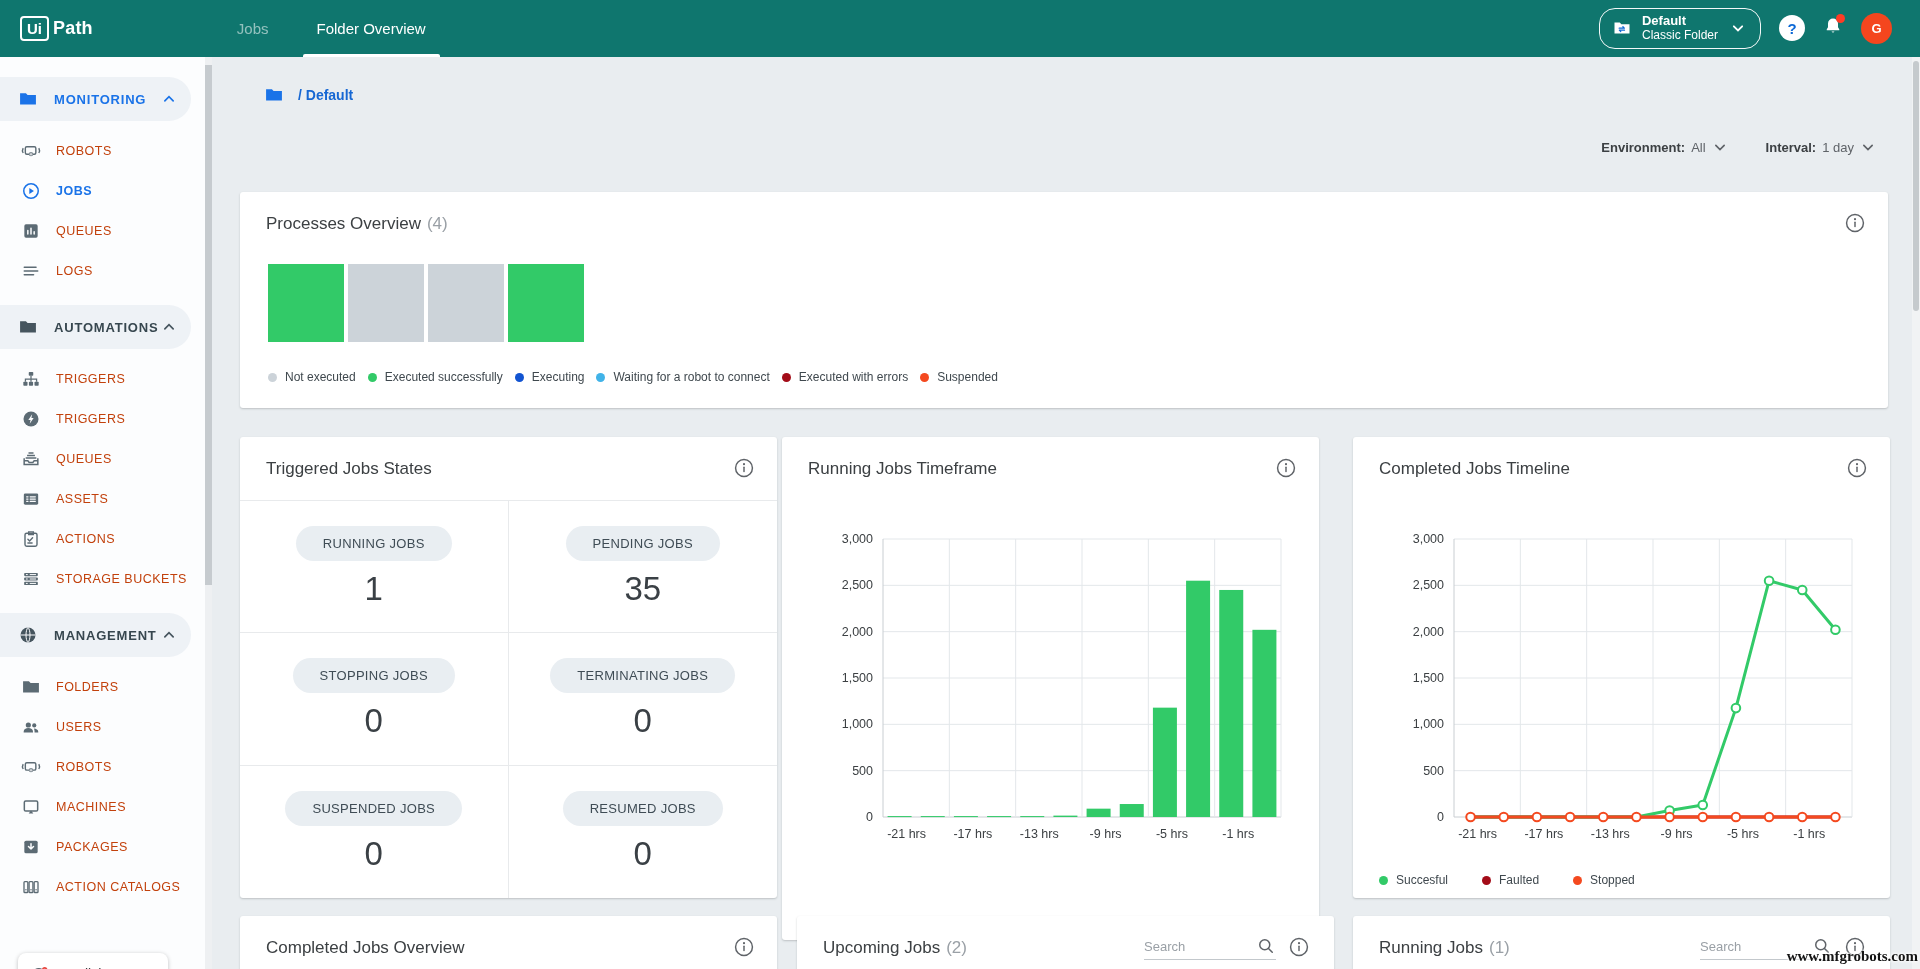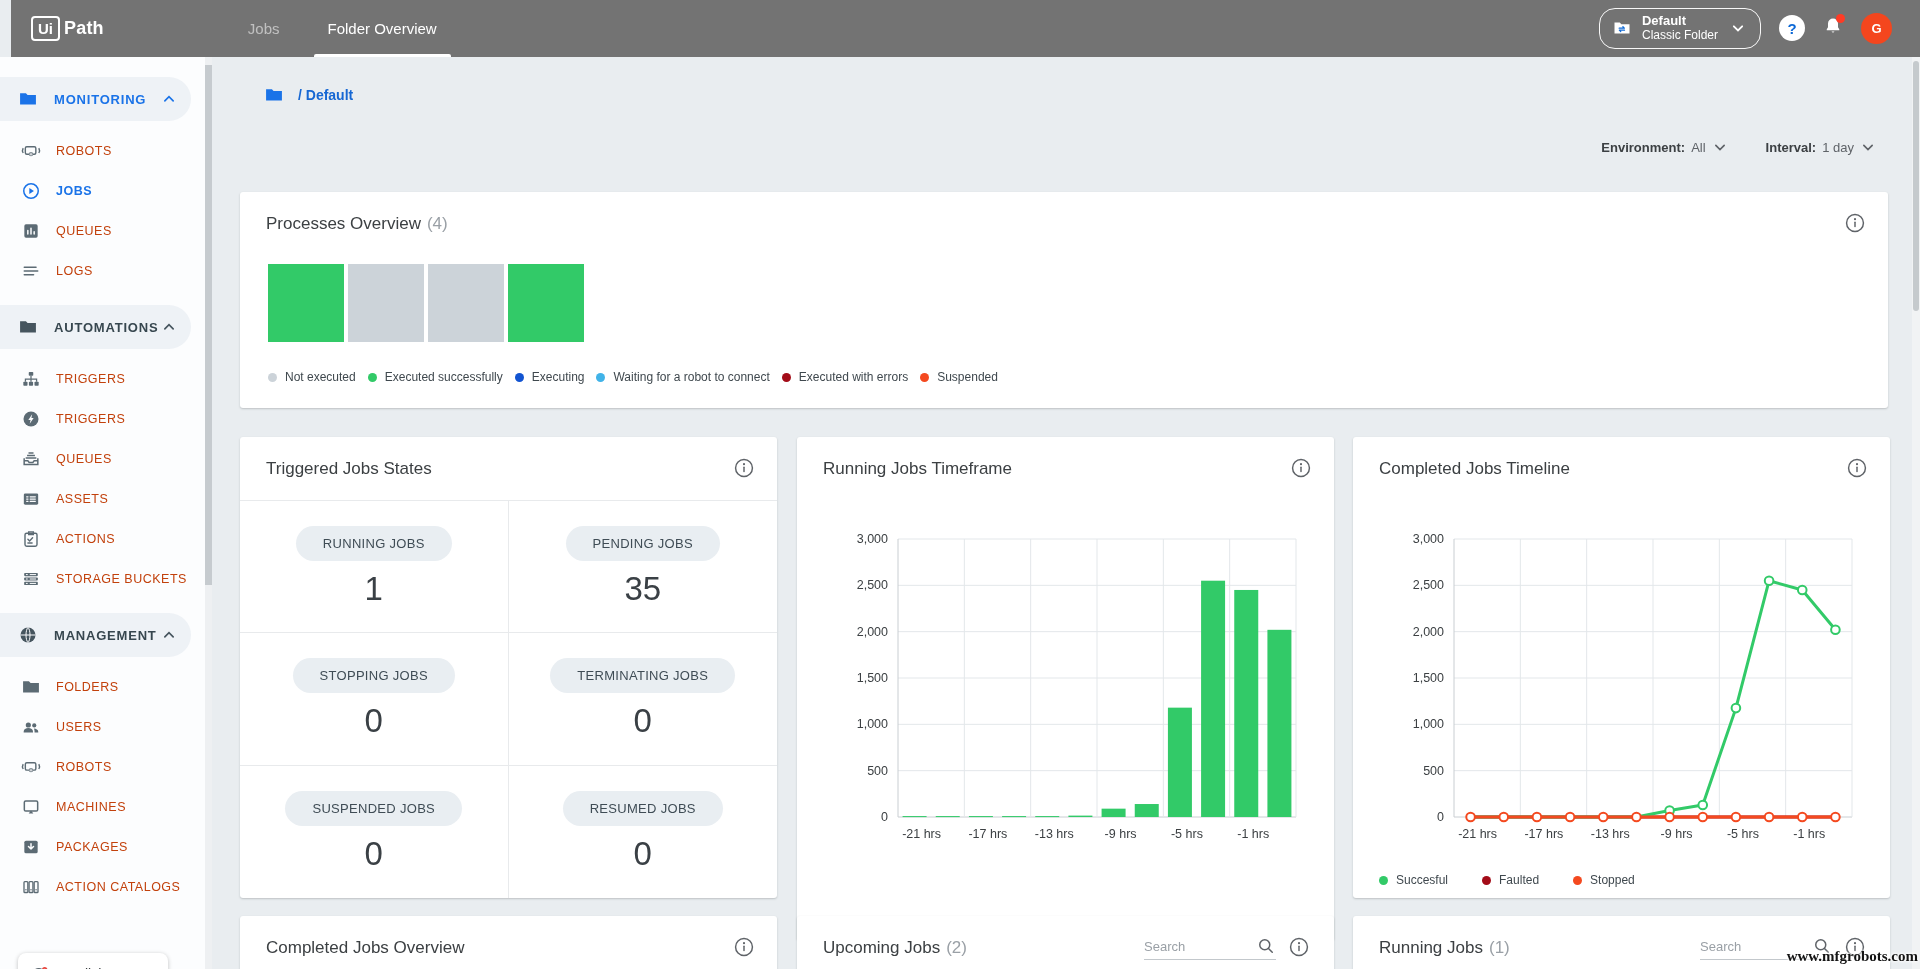--- a/index.html
+++ b/index.html
@@ -1,20 +1,20 @@
 <!DOCTYPE html>
 <html><head>
 <meta charset="utf-8">
 <style>
   * { margin:0; padding:0; box-sizing:border-box; }
   html,body { width:1920px; height:969px; overflow:hidden; }
   body { position:relative; background:#e9edf0; font-family:"Liberation Sans", sans-serif; }
 
   
-  .topnav { position:absolute; top:0; left:0; right:0; height:57px; background:#737373; display:flex; align-items:center; z-index:30;margin-left:11px; }
+  .topnav { position:absolute; top:0; left:0; right:0; height:57px; background:#0f766e; display:flex; align-items:center; z-index:30; }
   .logo { display:flex; align-items:center; gap:4px; margin-left:20px; }
   .logo-box { border:2px solid #fff; border-radius:4px; color:#fff; font-weight:bold; font-size:15px; padding:2px 5px; }
   .logo-text { color:#fff; font-weight:bold; font-size:18px; letter-spacing:.2px; }
   .nav-tabs { display:flex; margin-left:120px; height:57px; }
   .nav-tab { position:relative; color:rgba(255,255,255,.55); font-size:15px; line-height:57px; padding:0 24px; cursor:pointer; }
   .nav-tab.active { color:#fff; }
   .nav-tab.active::after { content:""; position:absolute; left:10px; right:10px; bottom:0; height:3px; background:#fff; border-radius:2px 2px 0 0; }
   .nav-right { margin-left:auto; display:flex; align-items:center; gap:18px; margin-right:28px; }
   .folder-btn { display:flex; align-items:center; gap:10px; border:1px solid rgba(255,255,255,.95); border-radius:16px; padding:5px 12px; cursor:pointer; }
   .folder-btn-text { display:flex; flex-direction:column; line-height:1.15; }
@@ -72,21 +72,21 @@
   #card-states { left:28px; top:380px; width:537px; height:461px; }
   .states-header { position:absolute; top:0; left:0; right:0; height:64px; border-bottom:1px solid #e8eaec; }
   .states-grid { position:absolute; top:64px; left:0; right:0; bottom:0; display:grid; grid-template-columns:1fr 1fr; grid-template-rows:repeat(3,1fr); }
   .state-cell { display:flex; flex-direction:column; align-items:center; justify-content:center; border-right:1px solid #e8eaec; border-bottom:1px solid #e8eaec; }
   .state-cell:nth-child(2n) { border-right:none; }
   .state-cell:nth-child(5), .state-cell:nth-child(6) { border-bottom:none; }
   .state-pill { background:#e9eef2; border-radius:20px; padding:10px 27px; font-size:13px; letter-spacing:.3px; color:#3f4c55; }
   .state-value { font-size:33px; color:#3a4045; margin-top:9px; }
 
   
-  #card-barchart { left:585px; top:380px; width:537px; height:503px; }
+  #card-barchart { left:570px; top:380px; width:537px; height:503px; }
   #card-linechart { left:1141px; top:380px; width:537px; height:461px; }
   .chart-svg { position:absolute; top:60px; left:0; }
   .chart-legend { position:absolute; top:436px; left:26px; display:flex; gap:34px; align-items:flex-end; }
 
   
   #card-completed-overview { left:28px; top:859px; width:537px; height:200px; }
   #card-upcoming { left:585px; top:859px; width:537px; height:200px; }
   #card-running { left:1141px; top:859px; width:537px; height:200px; }
   .search-row { position:absolute; top:20px; right:58px; display:flex; align-items:center; gap:20px; }
   .search-box { display:flex; align-items:center; border-bottom:1px solid #c3c8cc; padding-bottom:3px; }

